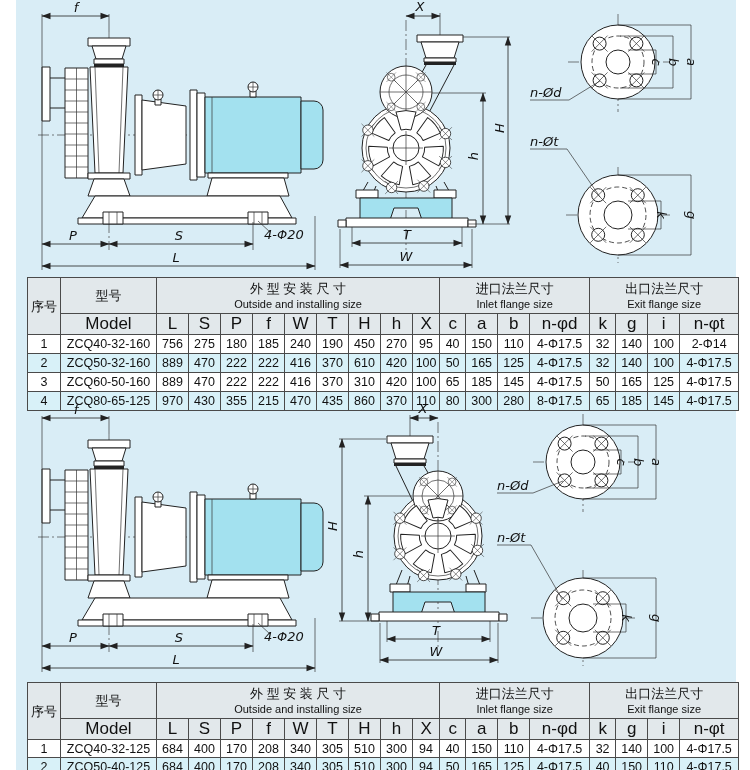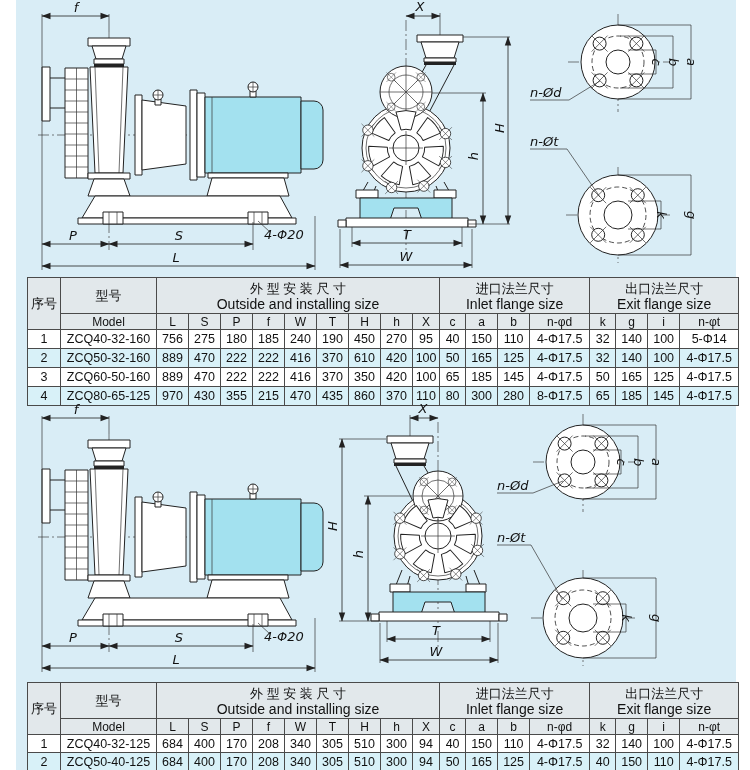--- a/index.html
+++ b/index.html
@@ -17,27 +17,27 @@
   .thin{stroke:#333;stroke-width:.7;fill:none;}
   .cl{stroke:#444;stroke-width:.7;fill:none;stroke-dasharray:11 3 2 3;}
   .dsh{stroke:#222;stroke-width:.8;fill:none;stroke-dasharray:5 3;}
   .dim{stroke:#222;stroke-width:.8;fill:none;}
   table.spec{position:absolute;left:27px;border-collapse:collapse;table-layout:fixed;width:711px;color:#111;}
   #table1{top:277px;}
   #table2{top:682px;}
   .spec th,.spec td{border:1px solid #4a4a4a;text-align:center;vertical-align:middle;padding:0;overflow:hidden;white-space:nowrap;}
   .spec thead th{background:#e2e8eb;font-weight:normal;}
   .spec .gh{height:36px;}
-  .spec .sh{height:16px;font-size:12px;margin-top:18px;}
+  .spec .sh{height:16px;font-size:17px;margin-top:18px;}
   .spec td{height:18px;font-size:12.5px;}
   #table2 td{height:17px;}
   .spec tbody tr:nth-child(even) td{background:#d8f1f8;}
   .spec tbody tr:nth-child(odd) td{background:#ffffff;}
   .cn{font-size:13px;line-height:17px;}
-  .en{font-size:14px;line-height:14px;}
+  .en{font-size:11px;line-height:14px;}
 </style>
 </head>
 <body>
 
 <div class="stage">
   <div class="panel"></div>
 
   <svg id="draw1" class="draw" width="720" height="277" viewBox="0 0 720 277">
     <defs>
       <marker id="arT" markerWidth="10" markerHeight="8" refX="9" refY="4" orient="auto-start-reverse" markerUnits="userSpaceOnUse">
@@ -269,21 +269,21 @@
           <td>450</td>
           <td>270</td>
           <td>95</td>
           <td>40</td>
           <td>150</td>
           <td>110</td>
           <td>4-Φ17.5</td>
           <td>32</td>
           <td>140</td>
           <td>100</td>
-          <td>5-Φ14</td>
+          <td>2-Φ14</td>
         </tr>
         <tr>
           <td>2</td>
           <td>ZCQ50-32-160</td>
           <td>889</td>
           <td>470</td>
           <td>222</td>
           <td>222</td>
           <td>416</td>
           <td>370</td>
@@ -301,21 +301,21 @@
         </tr>
         <tr>
           <td>3</td>
           <td>ZCQ60-50-160</td>
           <td>889</td>
           <td>470</td>
           <td>222</td>
           <td>222</td>
           <td>416</td>
           <td>370</td>
-          <td>350</td>
+          <td>310</td>
           <td>420</td>
           <td>100</td>
           <td>65</td>
           <td>185</td>
           <td>145</td>
           <td>4-Φ17.5</td>
           <td>50</td>
           <td>165</td>
           <td>125</td>
           <td>4-Φ17.5</td>

